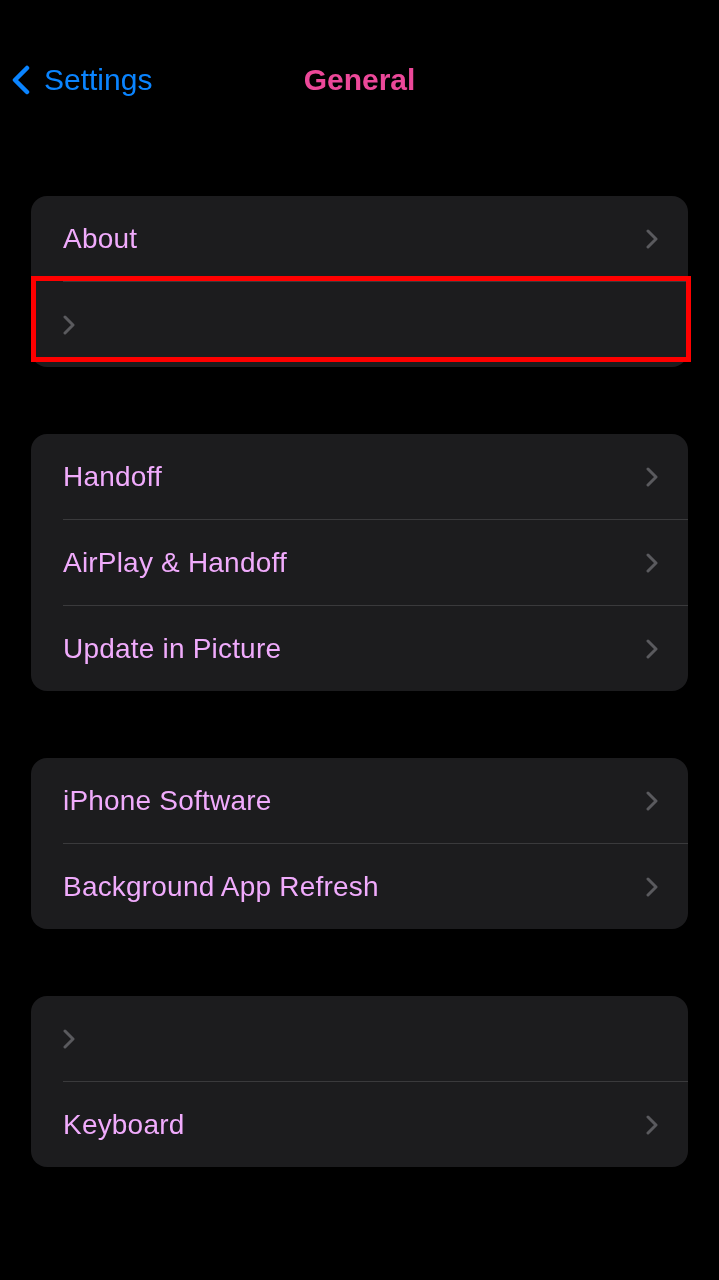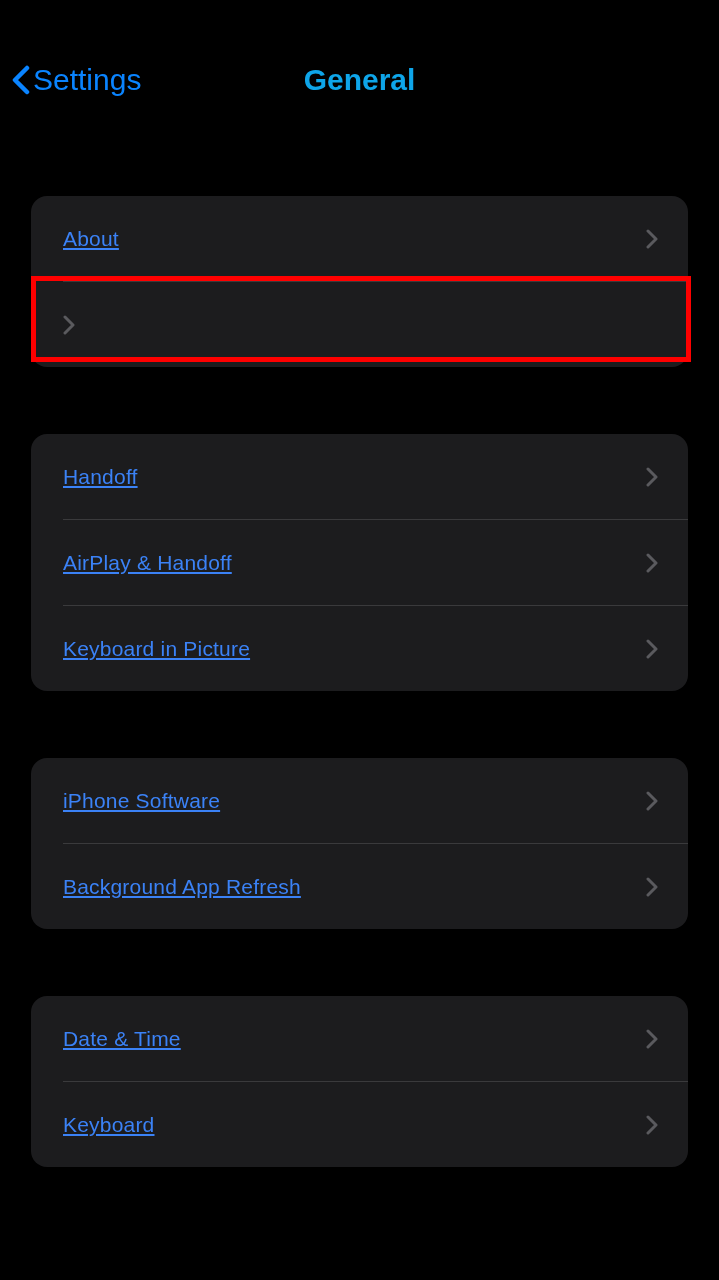--- a/index.html
+++ b/index.html
@@ -23,40 +23,40 @@
       padding: 0 12px;
       position: relative;
       margin-top: 36px;
     }
     .back-button {
       display: flex;
       align-items: center;
       color: #0a84ff;
       font-size: 30px;
       cursor: pointer;
-      gap: 3px;
+      gap: 14px;
       position: absolute;
       left: 12px;
     }
     .chevron-back {
       width: 18px;
       height: 30px;
       display: inline-block;
     }
     .chevron-back svg {
       width: 100%;
       height: 100%;
     }
     .nav-title {
       position: absolute;
       left: 50%;
       transform: translateX(-50%);
       font-size: 30px;
       font-weight: 600;
-      color: #0ea5e9;
+      color: #ec4899;
     }
     .content {
       padding: 0 31px;
       margin-top: 72px;
     }
     .group {
       background: #1c1c1e;
       border-radius: 16px;
       overflow: hidden;
       margin-bottom: 67px;
@@ -64,25 +64,24 @@
     .row {
       display: flex;
       align-items: center;
       justify-content: space-between;
       height: 85px;
       padding: 0 30px 0 32px;
       cursor: pointer;
       position: relative;
     }
     .row-label {
-      font-size: 21px;
+      font-size: 28px;
       font-weight: 400;
-      color: #3b82f6;
+      color: #f0abfc;
       letter-spacing: 0.2px;
-      text-decoration: underline;
     }
     .chevron-right {
       width: 12px;
       height: 20px;
       color: #5a5a5e;
       flex-shrink: 0;
     }
     .chevron-right svg {
       width: 100%;
       height: 100%;
@@ -149,21 +148,21 @@
     <div class="row">
       <span class="row-label">AirPlay &amp; Handoff</span>
       <span class="chevron-right">
         <svg viewBox="0 0 12 20" fill="none">
             <path d="M2 2 L10 10 L2 18" stroke="currentColor" stroke-width="3" stroke-linecap="round" stroke-linejoin="round"></path>
           </svg>
       </span>
     </div>
     <div class="separator"></div>
     <div class="row">
-      <span class="row-label">Keyboard in Picture</span>
+      <span class="row-label">Update in Picture</span>
       <span class="chevron-right">
         <svg viewBox="0 0 12 20" fill="none">
             <path d="M2 2 L10 10 L2 18" stroke="currentColor" stroke-width="3" stroke-linecap="round" stroke-linejoin="round"></path>
           </svg>
       </span>
     </div>
   </div>
 
 
   <div class="group">
@@ -181,21 +180,20 @@
       <span class="chevron-right">
         <svg viewBox="0 0 12 20" fill="none">
             <path d="M2 2 L10 10 L2 18" stroke="currentColor" stroke-width="3" stroke-linecap="round" stroke-linejoin="round"></path>
           </svg>
       </span>
     </div>
   </div>
 
   <div class="group">
     <div class="row">
-      <span class="row-label">Date &amp; Time</span>
       <span class="chevron-right">
         <svg viewBox="0 0 12 20" fill="none">
             <path d="M2 2 L10 10 L2 18" stroke="currentColor" stroke-width="3" stroke-linecap="round" stroke-linejoin="round"></path>
           </svg>
       </span>
     </div>
     <div class="separator"></div>
     <div class="row">
       <span class="row-label">Keyboard</span>
       <span class="chevron-right">

